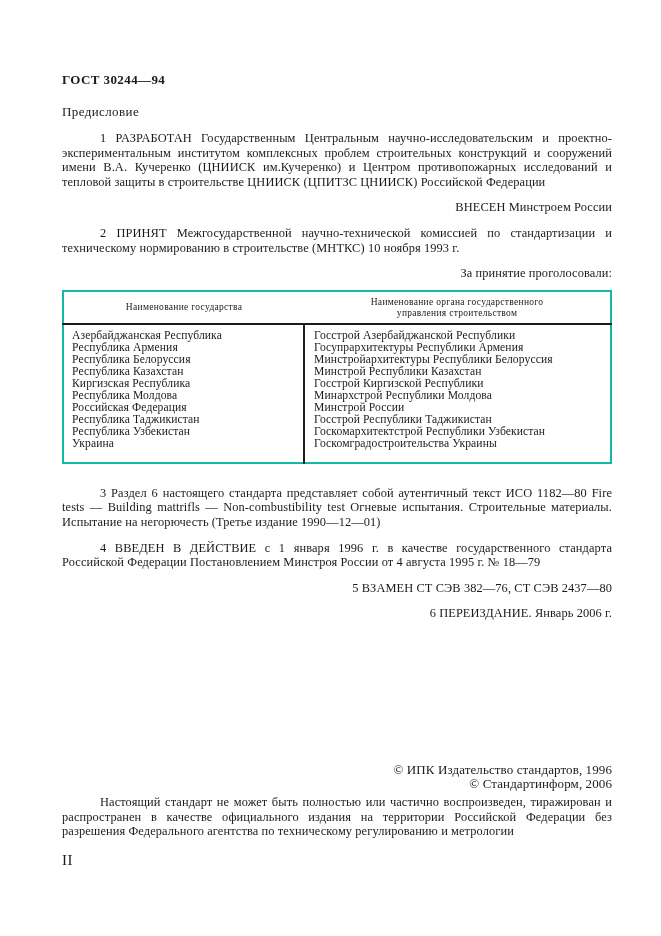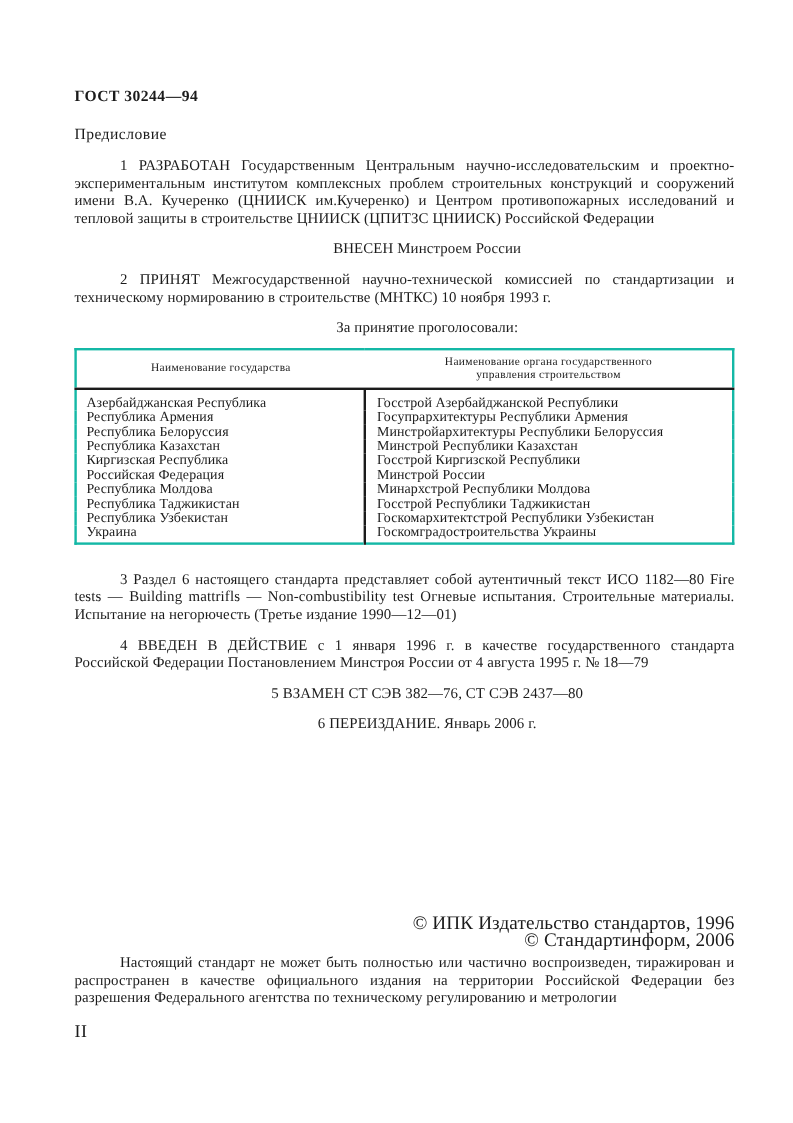--- a/index.html
+++ b/index.html
@@ -30,21 +30,21 @@
   }
   p.para {
     margin: 11px 0 0 0;
     font-size: 12.4px;
     line-height: 14.6px;
     text-align: justify;
     text-indent: 38px;
     letter-spacing: 0.1px;
   }
   p.para.nojust {
-    text-align: center;
+    text-align: right;
   }
   table.vote-table {
     width: 100%;
     margin-top: 9px;
     border-collapse: collapse;
     border: 2px solid #14b8a6;
   }
   table.vote-table th {
     font-weight: normal;
     font-size: 9.5px;
@@ -63,30 +63,30 @@
     line-height: 12px;
     padding: 0 6px 0 8px;
     vertical-align: top;
     letter-spacing: 0.1px;
   }
   table.vote-table td + td {
     border-left: 2px solid #1b1b1b;
     padding-left: 9px;
   }
   table.vote-table tbody tr:first-child td { padding-top: 5px; }
-  table.vote-table tbody tr:last-child td  { padding-bottom: 2px; margin-top: 23px; }
+  table.vote-table tbody tr:last-child td  { padding-bottom: 12px; margin-top: 23px; }
   .footer {
     position: absolute;
     left: 62px;
     right: 49px;
     top: 763px;
   }
   .copyright {
     text-align: right;
-    font-size: 16px;
+    font-size: 13px;
     line-height: 14px;
     letter-spacing: 0.1px;
   }
   .footer p.para {
     margin-top: 4px;
   }
   .page-number {
     font-size: 15px;
     margin-top: 13px;
     letter-spacing: 0.5px;
@@ -136,26 +136,26 @@
       </tr>
       <tr>
         <td>Республика Казахстан</td>
         <td>Минстрой Республики Казахстан</td>
       </tr>
       <tr>
         <td>Киргизская Республика</td>
         <td>Госстрой Киргизской Республики</td>
       </tr>
       <tr>
+        <td>Республика Молдова</td>
+        <td>Минархстрой Республики Молдова</td>
+      </tr>
+      <tr>
         <td>Российская Федерация</td>
         <td>Минстрой России</td>
-      </tr>
-      <tr>
-        <td>Республика Молдова</td>
-        <td>Минархстрой Республики Молдова</td>
       </tr>
       <tr>
         <td>Республика Таджикистан</td>
         <td>Госстрой Республики Таджикистан</td>
       </tr>
       <tr>
         <td>Республика Узбекистан</td>
         <td>Госкомархитектстрой Республики Узбекистан</td>
       </tr>
       <tr>

